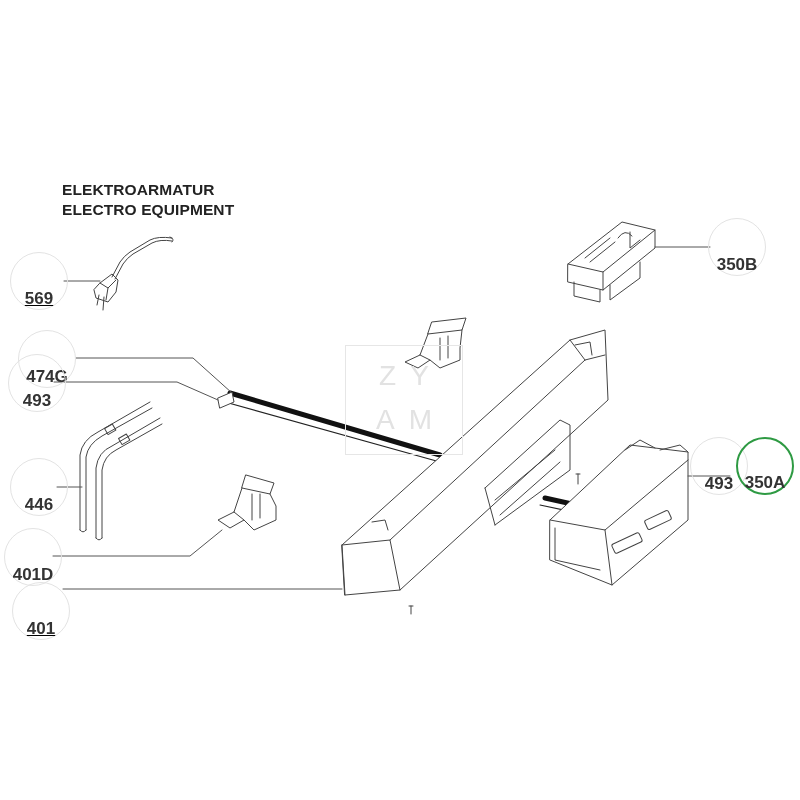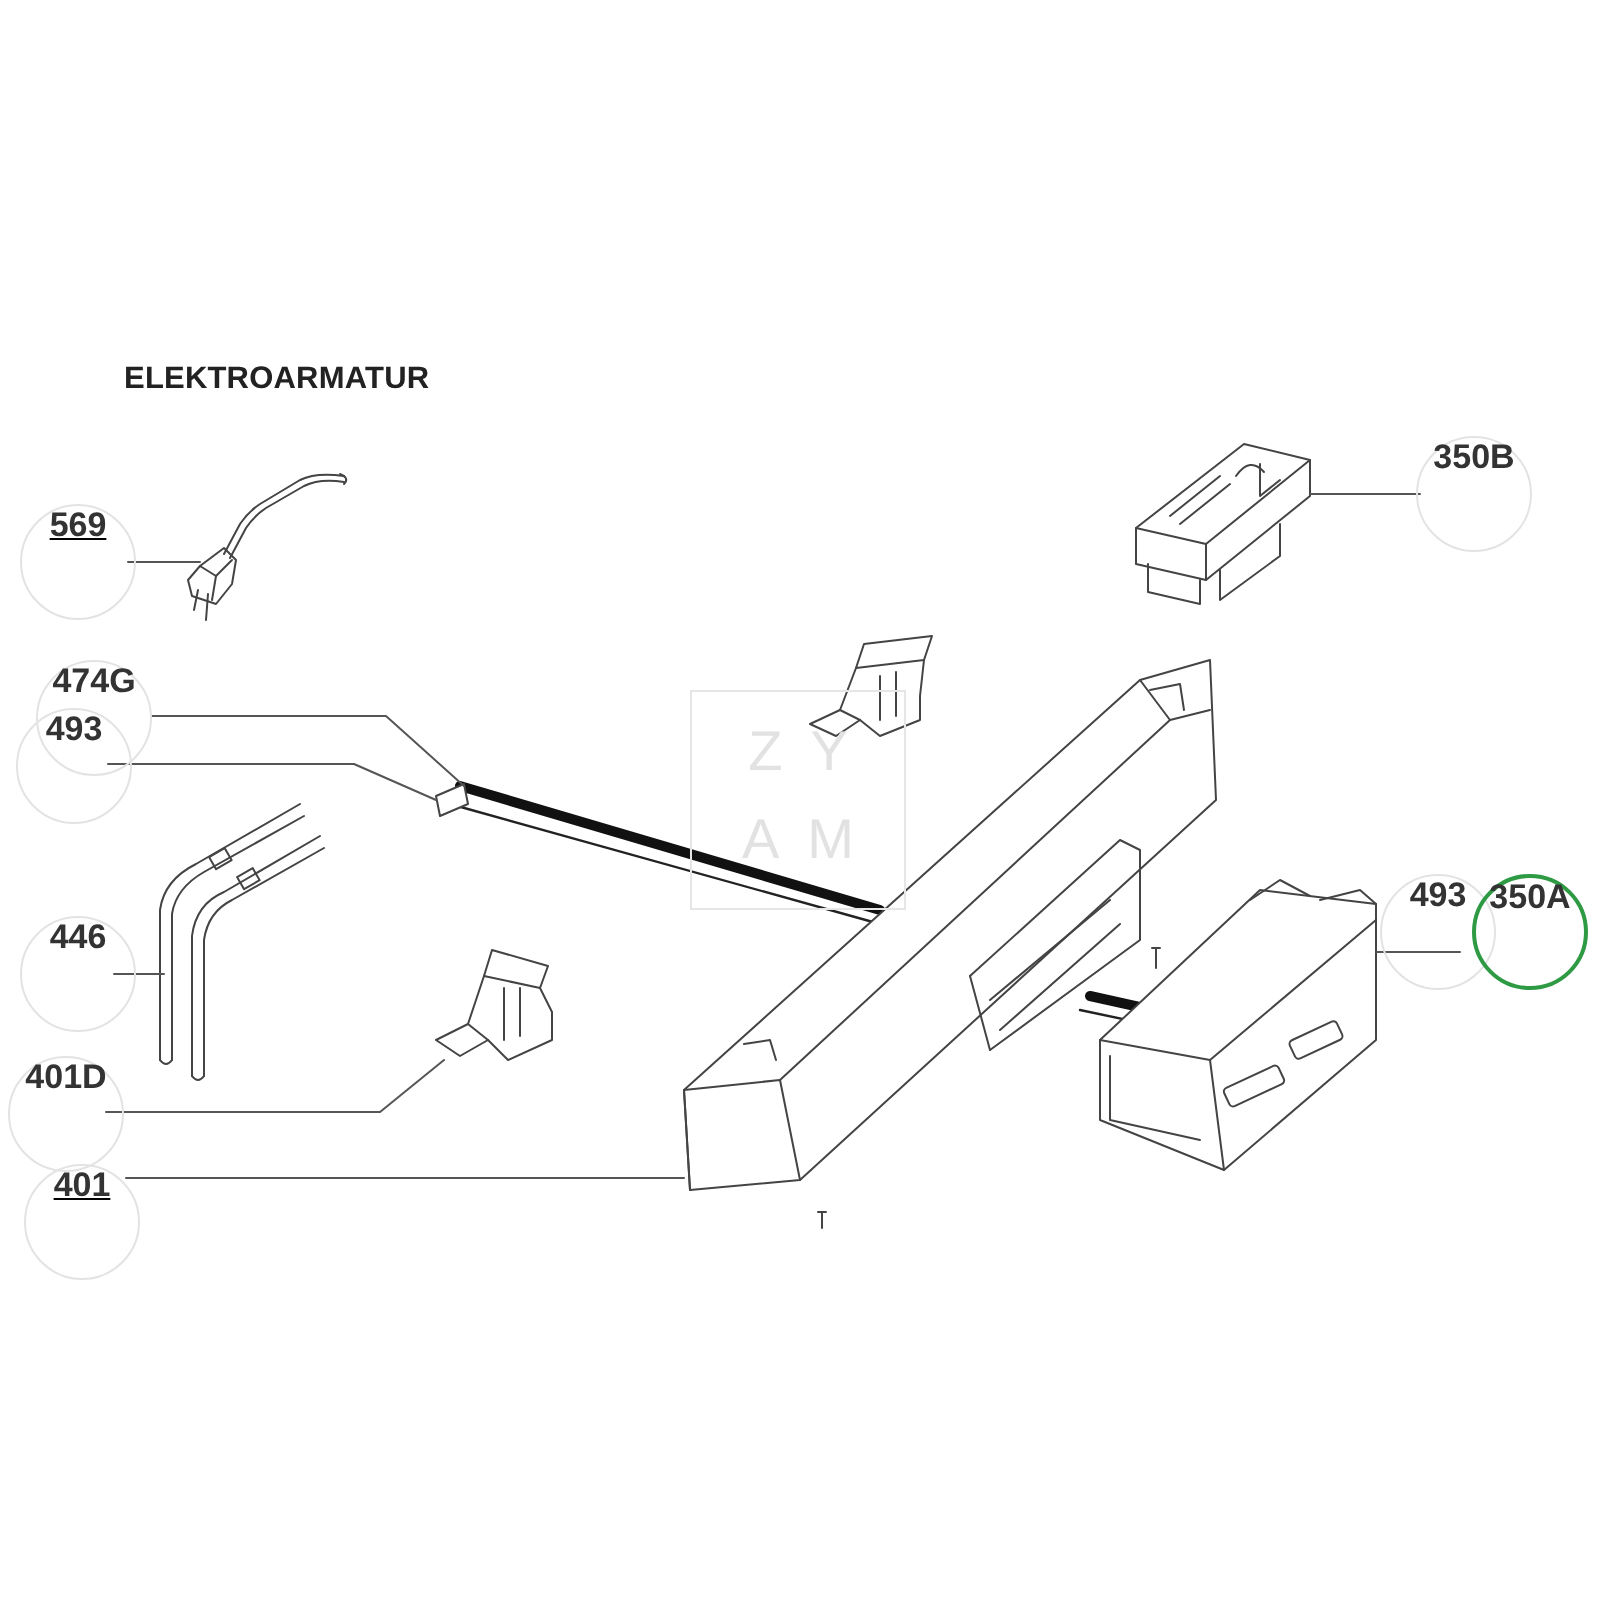--- a/index.html
+++ b/index.html
@@ -1,23 +1,23 @@
 <!DOCTYPE html>
 <html><head>
   <meta charset="utf-8">
   <style>
     html, body { margin: 0; padding: 0; background: #ffffff; }
     body { width: 800px; height: 800px; position: relative; overflow: hidden; font-family: "Liberation Sans", sans-serif; }
     .diagram { position: absolute; left: 0; top: 0; width: 800px; height: 800px; }
     .title { position: absolute; left: 62px; top: 180px; font-family: Liberation Sans, sans-serif; font-weight: bold; font-size: 15.5px; line-height: 20px; color: #222; letter-spacing: 0.1px; }
     .title div { white-space: nowrap; }
-    .callout { position: absolute; width: 58px; height: 58px; border-radius: 50%; border: 1px solid #e3e3e3; background: transparent; display: flex; align-items: flex-start; justify-content: center; box-sizing: border-box; }
+    .callout { position: absolute; width: 58px; height: 58px; border-radius: 50%; border: 1px solid #e3e3e3; background: transparent; display: flex; align-items: flex-end; justify-content: center; box-sizing: border-box; }
     .callout span { font-family: "Liberation Sans", sans-serif; font-weight: bold; font-size: 17px; color: #333; }
     .callout.highlight { border: 2.5px solid #2e9a43; }
-    .watermark { position: absolute; left: 345px; top: 345px; width: 108px; height: 110px; border: 1.5px solid #e6e6e6; box-sizing: border-box; }
+    .watermark { position: absolute; left: 345px; top: 345px; width: 118px; height: 110px; border: 1.5px solid #e6e6e6; box-sizing: border-box; }
     .watermark .wm-line { position: absolute; left: 0; width: 100%; text-align: center; font-family: "Liberation Sans", sans-serif; font-size: 28px; color: #e2e2e2; letter-spacing: 14px; text-indent: 14px; }
   </style>
 </head>
 <body>
 
 <svg class="diagram" viewBox="0 0 800 800" xmlns="http://www.w3.org/2000/svg">
   <g fill="none" stroke="#444" stroke-width="1" stroke-linejoin="round" stroke-linecap="round">
 
     <g>
       <path d="M112 277 L120 262 Q124 256 130 252 L150 240 Q158 236 172 238" stroke-width="1"></path>
@@ -115,20 +115,21 @@
       <path d="M57 487 L82 487"></path>
       <path d="M53 556 L190 556 L222 530"></path>
       <path d="M63 589 L342 589"></path>
       <path d="M688 476 L730 476"></path>
     </g>
   </g>
 </svg>
 
 <div class="title">
   <div>ELEKTROARMATUR</div>
+  <div>ELECTRO EQUIPMENT</div>
 </div>
 
 <div class="watermark">
   <div class="wm-line" style="top:14px">ZY</div>
   <div class="wm-line" style="top:58px">AM</div>
 </div>
 
 <div class="callout" style="left:10px; top:252px;text-decoration:underline;">
   <span>569</span>
 </div>

